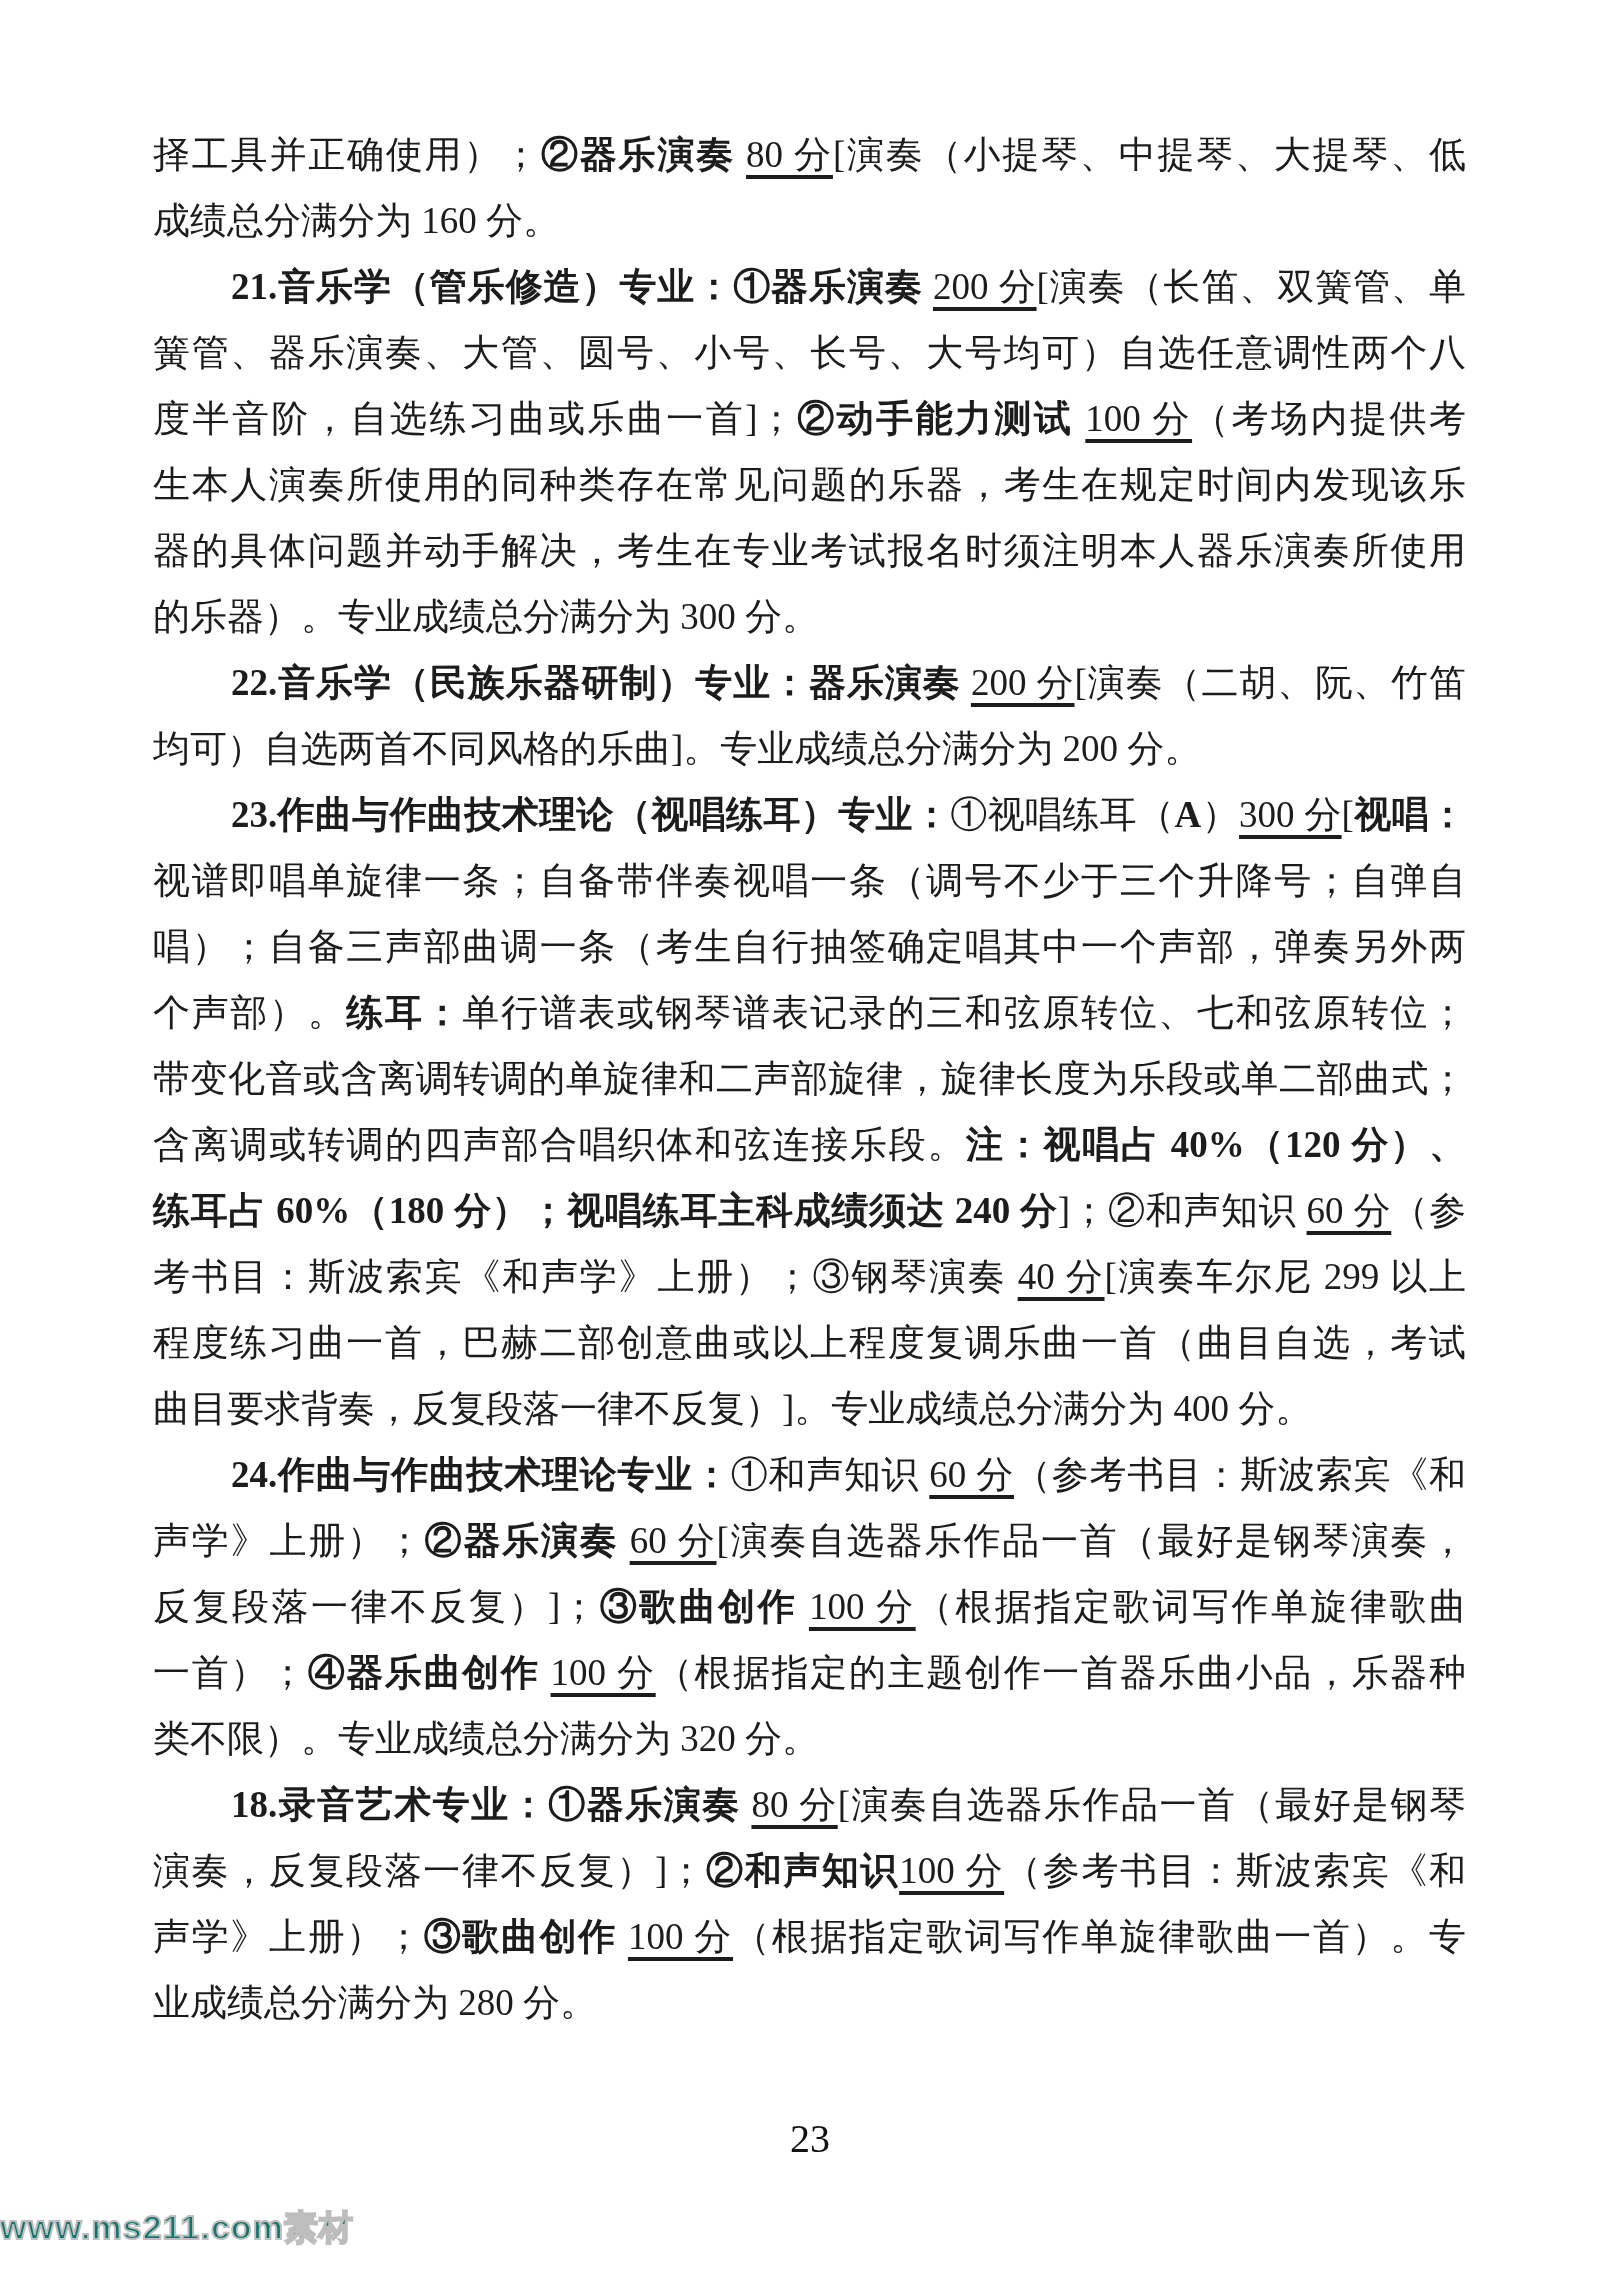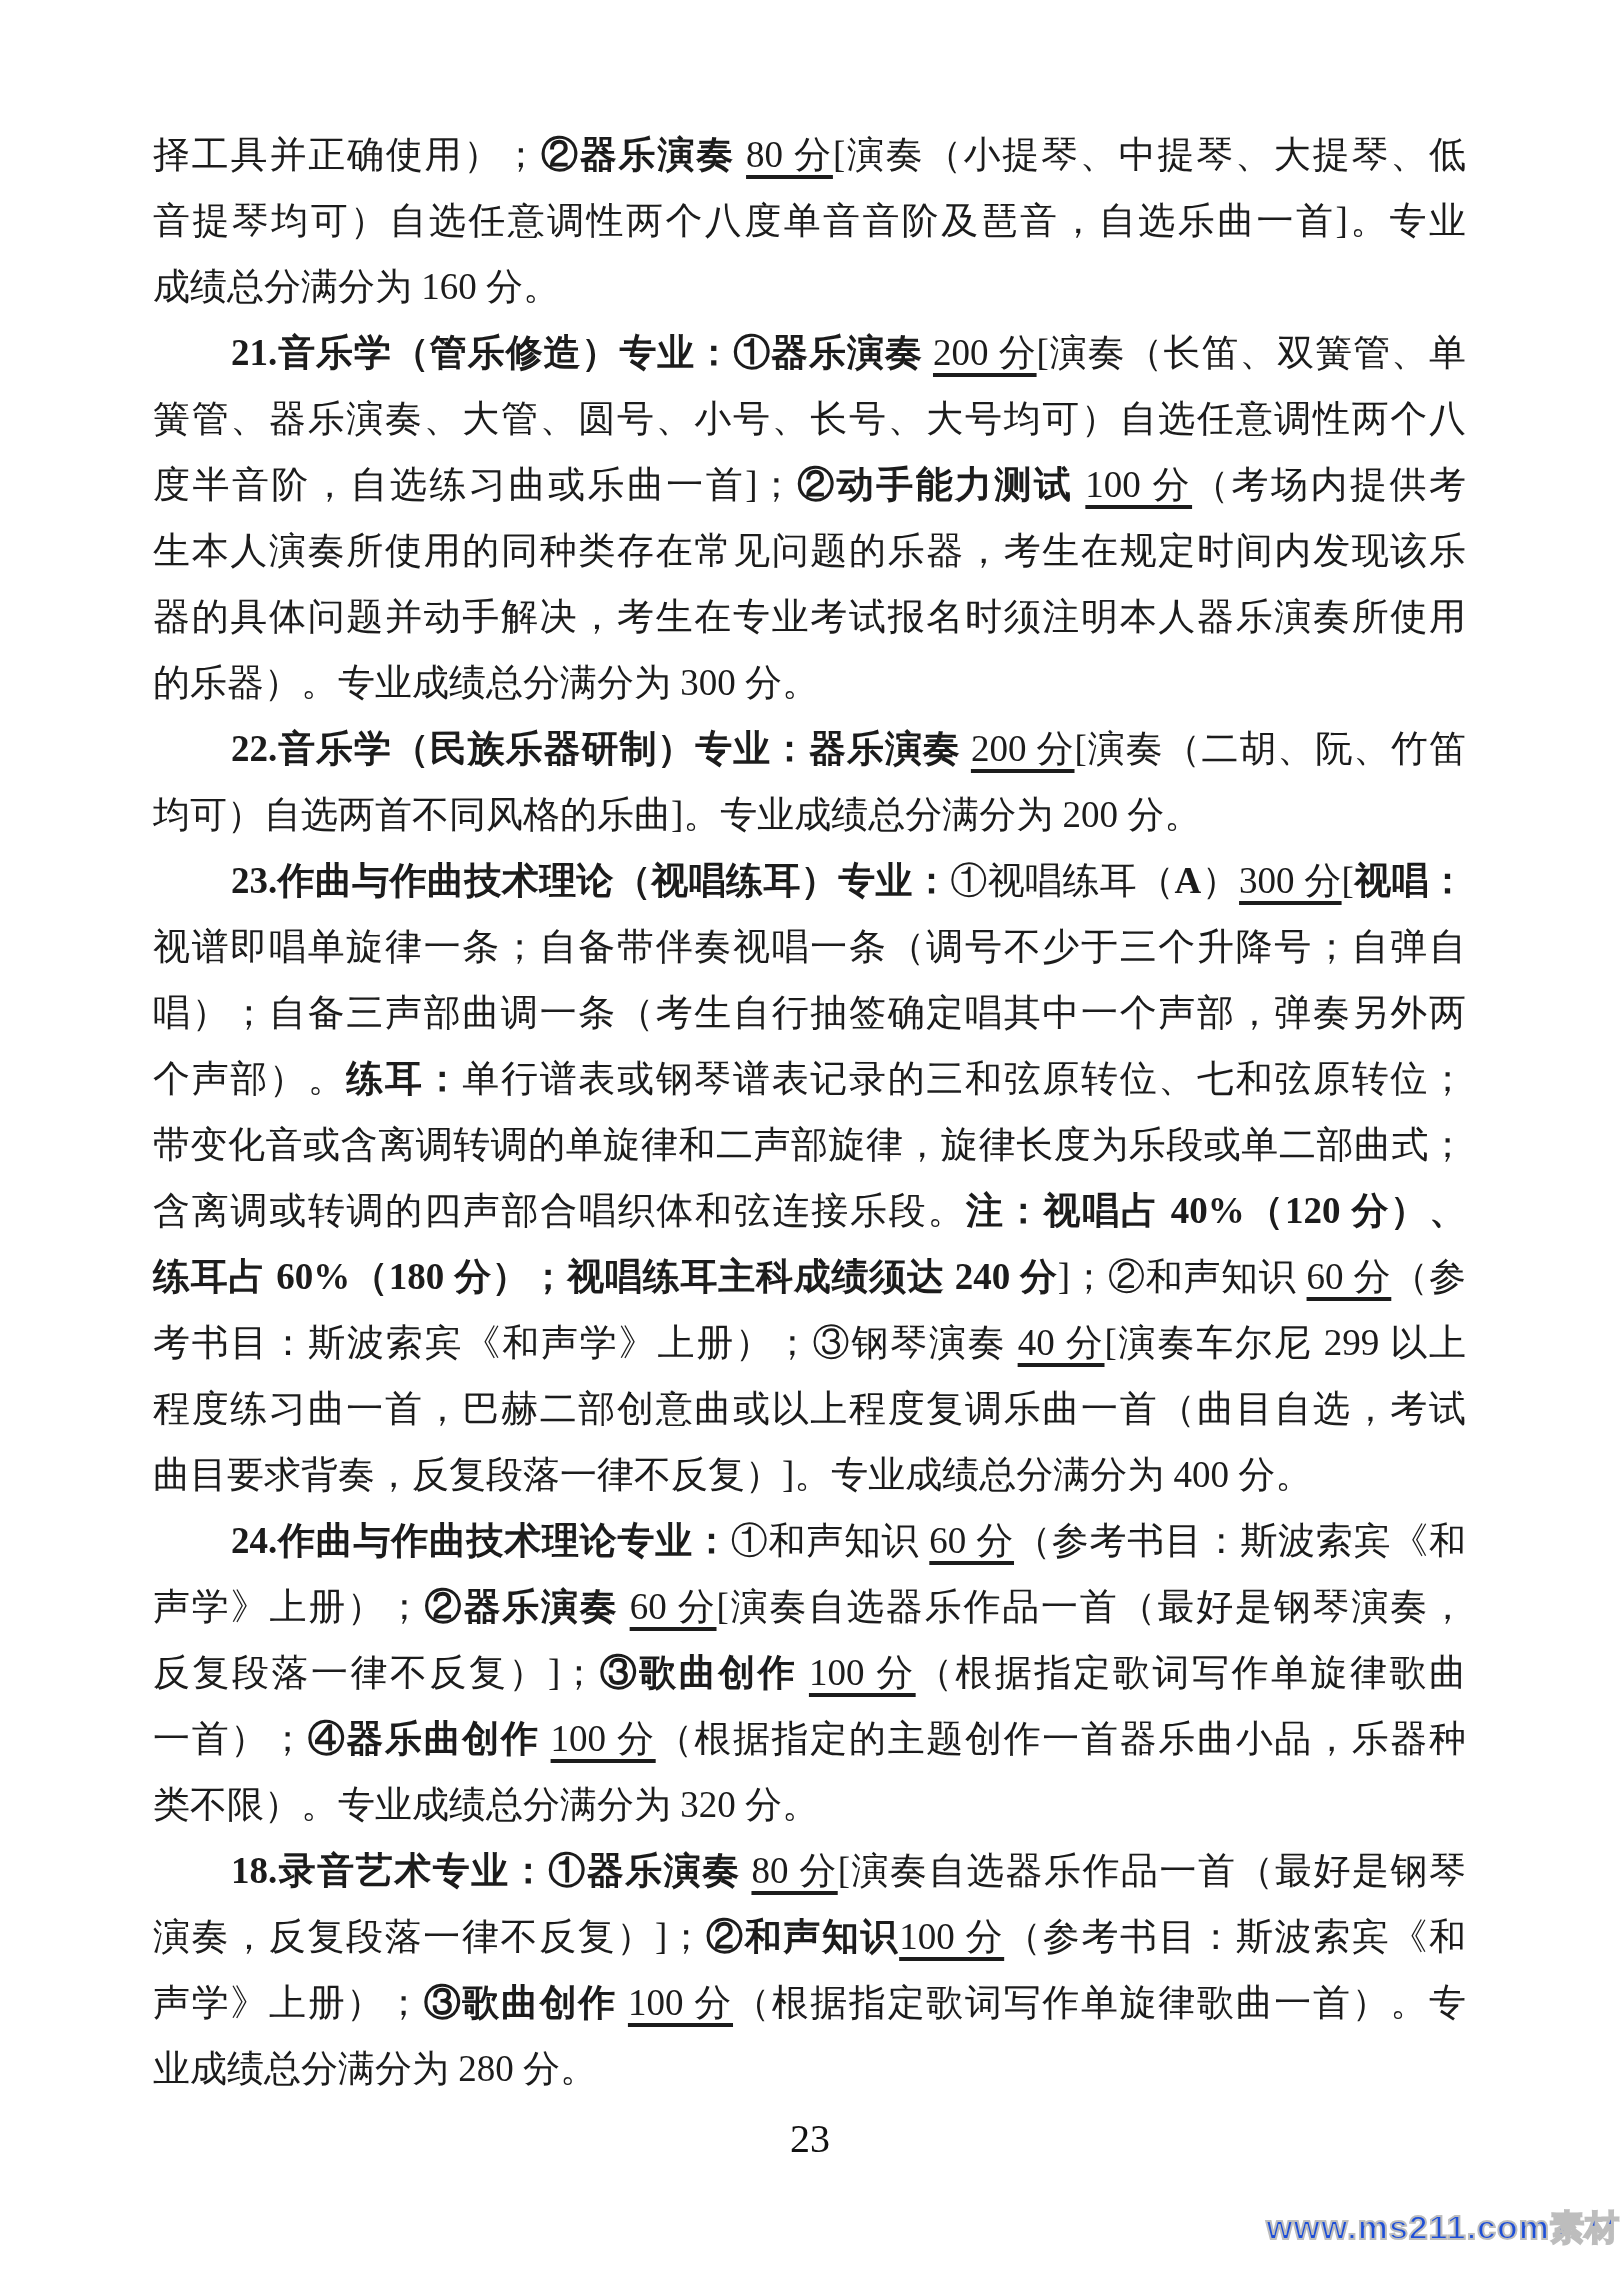--- a/index.html
+++ b/index.html
@@ -52,37 +52,36 @@
     text-align: center;
     font-size: 40px;
     line-height: 39px;
     color: #111111;
   }
   .watermark {
     position: absolute;
     top: 2205px;
     left: 0;
     width: 100%;
-    text-align: right;
+    text-align: left;
     font-family: "Liberation Sans", "DejaVu Sans", sans-serif;
     font-size: 34px;
     font-weight: bold;
     letter-spacing: 1px;
-    color: #1d4ed8;
+    color: #0f766e;
     -webkit-text-stroke: 2px #bdbdbd;
     text-shadow: 0 0 1px #c9c9c9;
   }
 </style>
 </head>
 <body>
 
 <div class="page">
   <div class="doc-body" id="doc-body">
       <div class="line"><span>择工具并正确使用）；</span><span class="b">②器乐演奏</span><span> </span><span class="u">80 分</span><span>[演奏（小提琴、中提琴、大提琴、低</span></div>
-      <div class="line"><span>音提琴均可）自选任意调性两个八度单音音阶及琶音，自选乐曲一首]。专业</span></div>
       <div class="line para-end"><span>成绩总分满分为 160 分。</span></div>
       <div class="line indent"><span class="b">21.音乐学（管乐修造）专业：①器乐演奏</span><span> </span><span class="u">200 分</span><span>[演奏（长笛、双簧管、单</span></div>
       <div class="line"><span>簧管、器乐演奏、大管、圆号、小号、长号、大号均可）自选任意调性两个八</span></div>
       <div class="line"><span>度半音阶，自选练习曲或乐曲一首]；</span><span class="b">②动手能力测试</span><span> </span><span class="u">100 分</span><span>（考场内提供考</span></div>
       <div class="line"><span>生本人演奏所使用的同种类存在常见问题的乐器，考生在规定时间内发现该乐</span></div>
       <div class="line"><span>器的具体问题并动手解决，考生在专业考试报名时须注明本人器乐演奏所使用</span></div>
       <div class="line para-end"><span>的乐器）。专业成绩总分满分为 300 分。</span></div>
       <div class="line indent"><span class="b">22.音乐学（民族乐器研制）专业：器乐演奏</span><span> </span><span class="u">200 分</span><span>[演奏（二胡、阮、竹笛</span></div>
       <div class="line para-end"><span>均可）自选两首不同风格的乐曲]。专业成绩总分满分为 200 分。</span></div>
       <div class="line indent"><span class="b">23.作曲与作曲技术理论（视唱练耳）专业：</span><span>①视唱练耳（</span><span class="b">A</span><span>）</span><span class="u">300 分</span><span>[</span><span class="b">视唱：</span></div>

